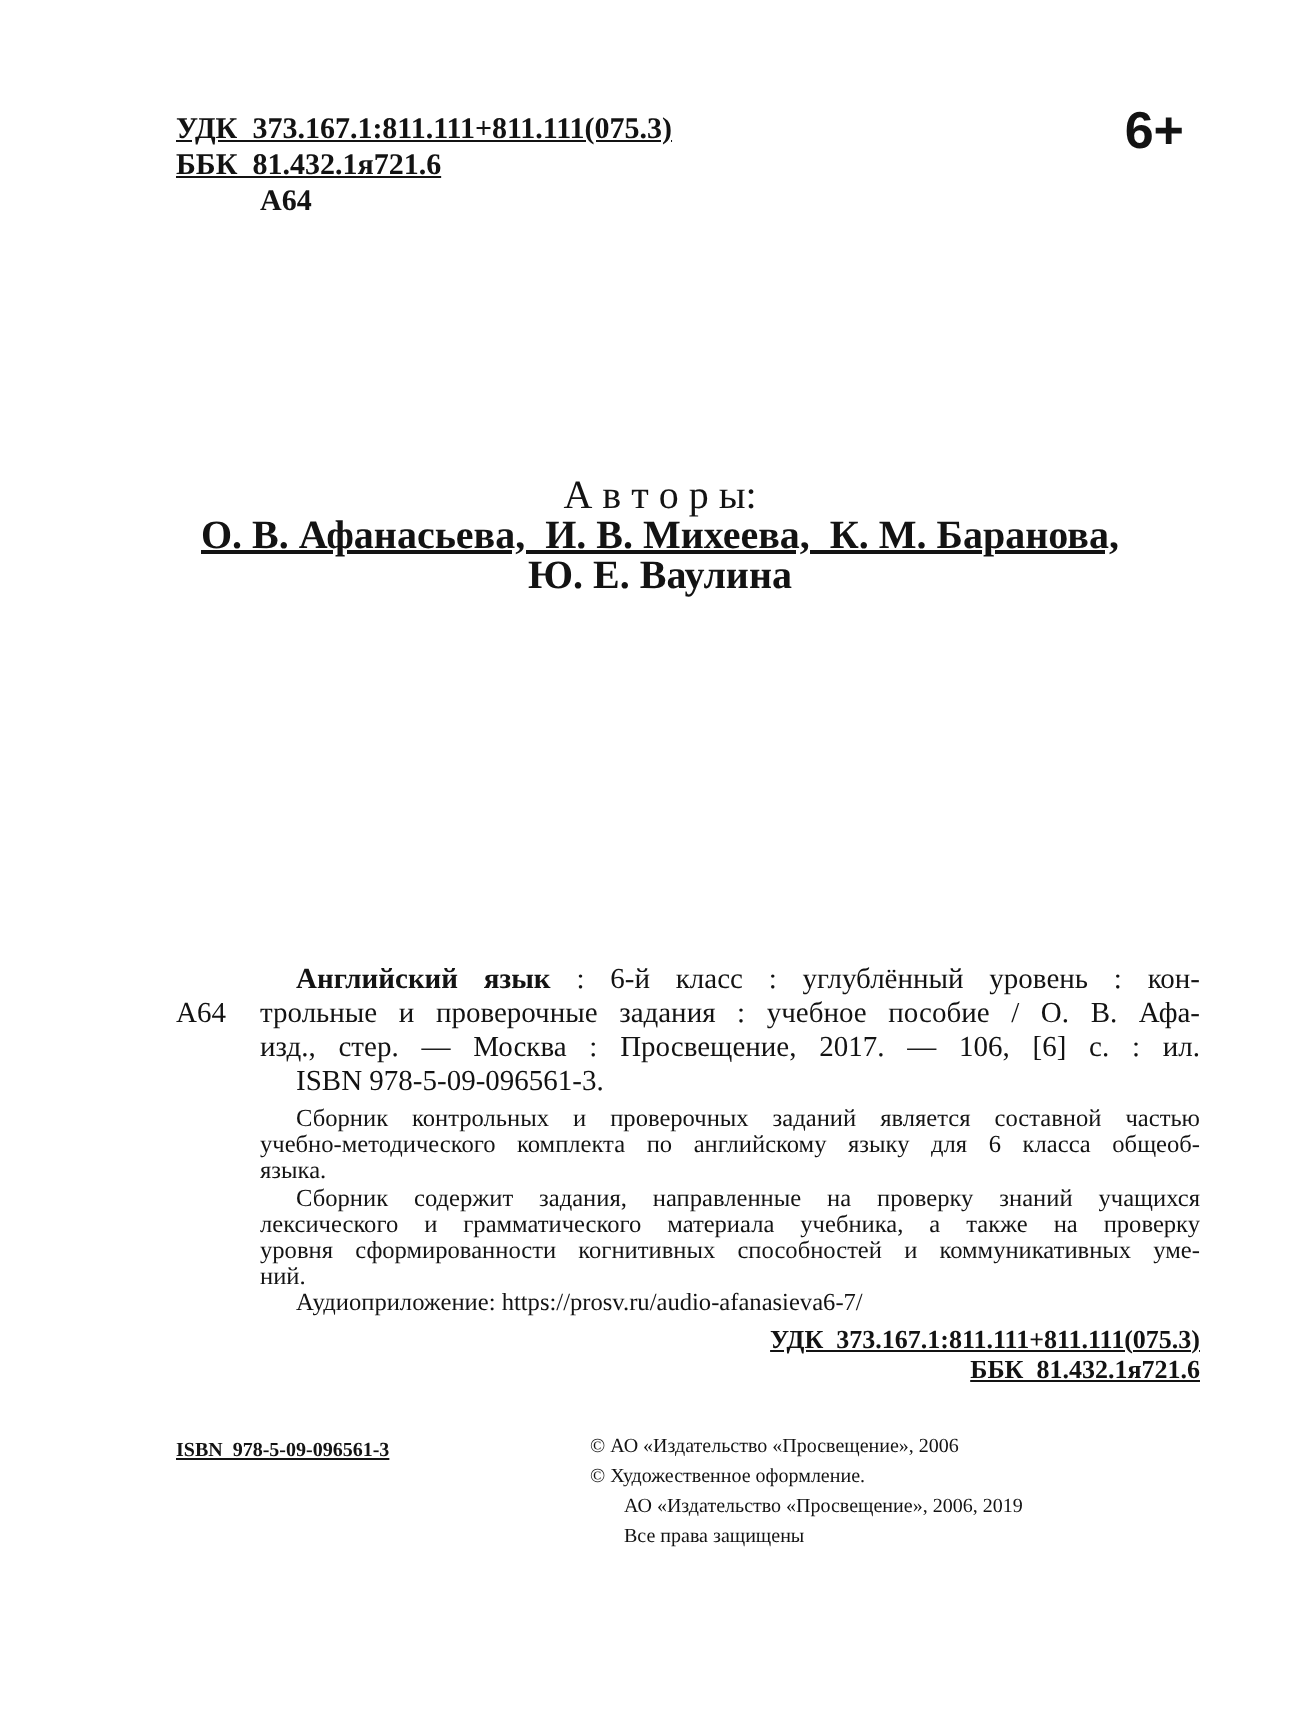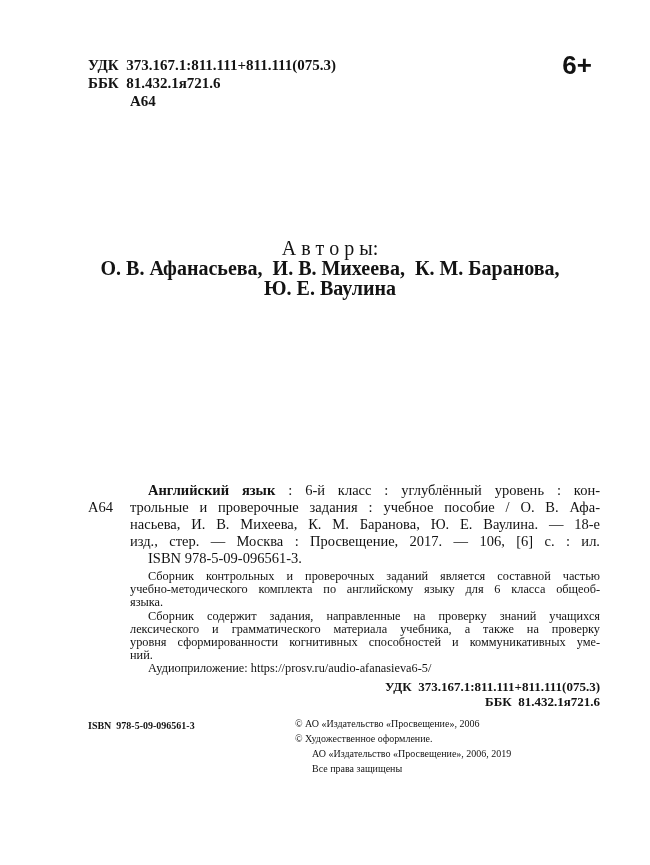--- a/index.html
+++ b/index.html
@@ -6,21 +6,21 @@
   html, body { background: #ffffff; }
   .page {
     position: relative;
     width: 650px;
     height: 865px;
     background: #ffffff;
     color: #131313;
     font-family: "Liberation Serif", "DejaVu Serif", serif;
     overflow: hidden;
   }
-  .pre { white-space: pre; }
+  .pre { white-space: pre; text-decoration: underline; }
 
   
   .top-codes {
     position: absolute;
     left: 88px;
     top: 56px;
     font-size: 15px;
     font-weight: bold;
     line-height: 18px;
   }
@@ -119,35 +119,34 @@
     <div>А в т о р ы:</div>
     <div class="names pre">О. В. Афанасьева,  И. В. Михеева,  К. М. Баранова,</div>
     <div class="names">Ю. Е. Ваулина</div>
   </div>
 
   <div class="catalog">
     <div class="hang">А64</div>
     <div class="body">
       <div class="jline indent"><span class="title-bold">Английский язык</span><span> : 6-й класс : углублённый уровень : кон-</span></div>
       <div class="jline">трольные и проверочные задания : учебное пособие / О. В. Афа-</div>
-      <div class="jline">насьева, И. В. Михеева, К. М. Баранова, Ю. Е. Ваулина. — 18-е</div>
       <div class="jline">изд., стер. — Москва : Просвещение, 2017. — 106, [6] с. : ил.</div>
       <div class="isbn-line">ISBN 978-5-09-096561-3.</div>
 
       <div class="annotation">
         <div class="jline indent">Сборник контрольных и проверочных заданий является составной частью</div>
         <div class="jline">учебно-методического комплекта по английскому языку для 6 класса общеоб-</div>
         <div class="jline-end">языка.</div>
 
         <div class="jline indent">Сборник содержит задания, направленные на проверку знаний учащихся</div>
         <div class="jline">лексического и грамматического материала учебника, а также на проверку</div>
         <div class="jline">уровня сформированности когнитивных способностей и коммуникативных уме-</div>
         <div class="jline-end">ний.</div>
 
-        <div class="indent">Аудиоприложение: https://prosv.ru/audio-afanasieva6-5/</div>
+        <div class="indent">Аудиоприложение: https://prosv.ru/audio-afanasieva6-7/</div>
       </div>
 
       <div class="codes-right">
         <div class="pre">УДК  373.167.1:811.111+811.111(075.3)</div>
         <div class="pre">ББК  81.432.1я721.6</div>
       </div>
     </div>
   </div>
 
   <div class="footer">

